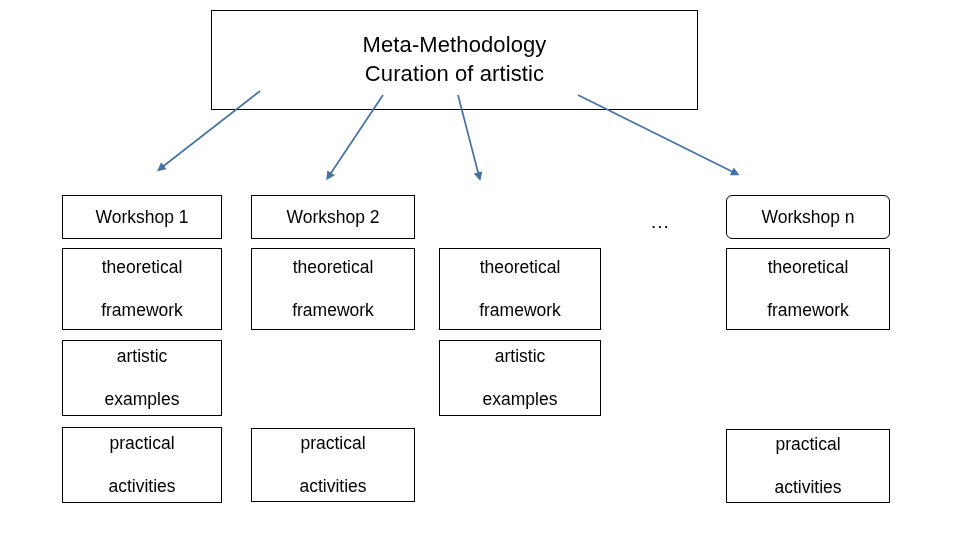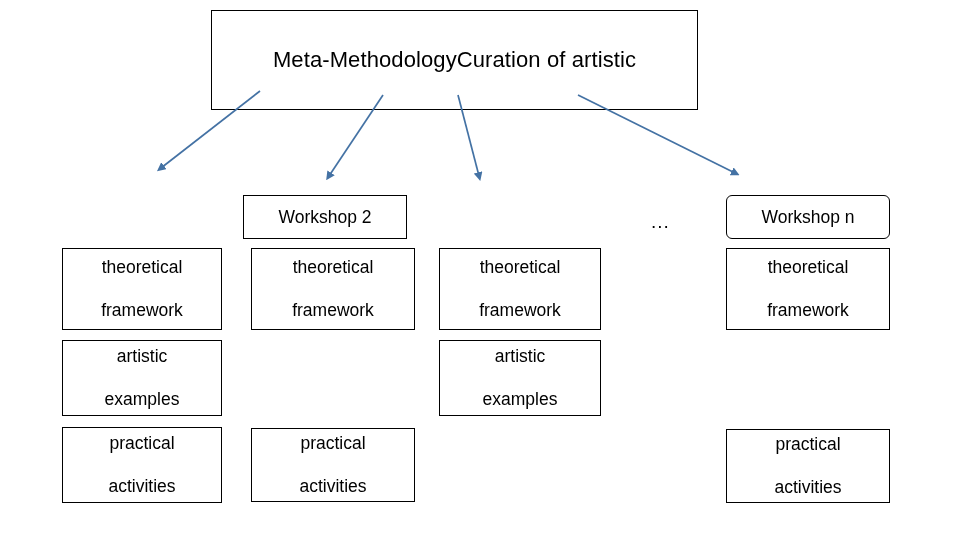--- a/index.html
+++ b/index.html
@@ -53,51 +53,54 @@
     width: 954px;
     height: 556px;
     pointer-events: none;
   }
 </style>
 </head>
 <body>
 
 <div id="canvas">
 
-  <div class="box box-title" style="left:211px; top:10px; width:487px; height:100px; flex-direction:row;">
+  <div class="box box-title" style="left:211px; top:10px; width:487px; height:100px; flex-direction:column;">
     <span>Meta-Methodology</span>
     <span>Curation of artistic</span>
   </div>
 
   <svg class="arrows" viewBox="0 0 954 556">
     <defs>
       <marker id="arrowhead" markerWidth="5.2" markerHeight="5.2" refX="2.2" refY="2.6" orient="auto" markerUnits="strokeWidth">
         <path d="M0,0 L5.2,2.6 L0,5.2 z" fill="#4472A4"></path>
       </marker>
     </defs>
     <line x1="260" y1="91" x2="161" y2="168" stroke="#4472A4" stroke-width="1.7" marker-end="url(#arrowhead)"></line>
     <line x1="383" y1="95" x2="329" y2="176" stroke="#4472A4" stroke-width="1.7" marker-end="url(#arrowhead)"></line>
     <line x1="458" y1="95" x2="479" y2="176" stroke="#4472A4" stroke-width="1.7" marker-end="url(#arrowhead)"></line>
     <line x1="578" y1="95" x2="735" y2="173" stroke="#4472A4" stroke-width="1.7" marker-end="url(#arrowhead)"></line>
   </svg>
 
+  <div class="box box-head" style="left:62px; top:195px; width:160px; height:44px;">
+    <span>Workshop 1</span>
+  </div>
   <div class="box box-sub" style="left:62px; top:248px; width:160px; height:82px; flex-direction:column;">
     <span>theoretical</span>
     <span>framework</span>
   </div>
   <div class="box box-sub" style="left:62px; top:340px; width:160px; height:76px; flex-direction:column;">
     <span>artistic</span>
     <span>examples</span>
   </div>
   <div class="box box-sub" style="left:62px; top:427px; width:160px; height:76px; flex-direction:column;">
     <span>practical</span>
     <span>activities</span>
   </div>
 
-  <div class="box box-head" style="left:243px; top:195px; width:164px; height:44px;">
+  <div class="box box-head" style="left:251px; top:195px; width:164px; height:44px;">
     <span>Workshop 2</span>
   </div>
   <div class="box box-sub" style="left:251px; top:248px; width:164px; height:82px; flex-direction:column;">
     <span>theoretical</span>
     <span>framework</span>
   </div>
   <div class="box box-sub" style="left:251px; top:428px; width:164px; height:74px; flex-direction:column;">
     <span>practical</span>
     <span>activities</span>
   </div>

